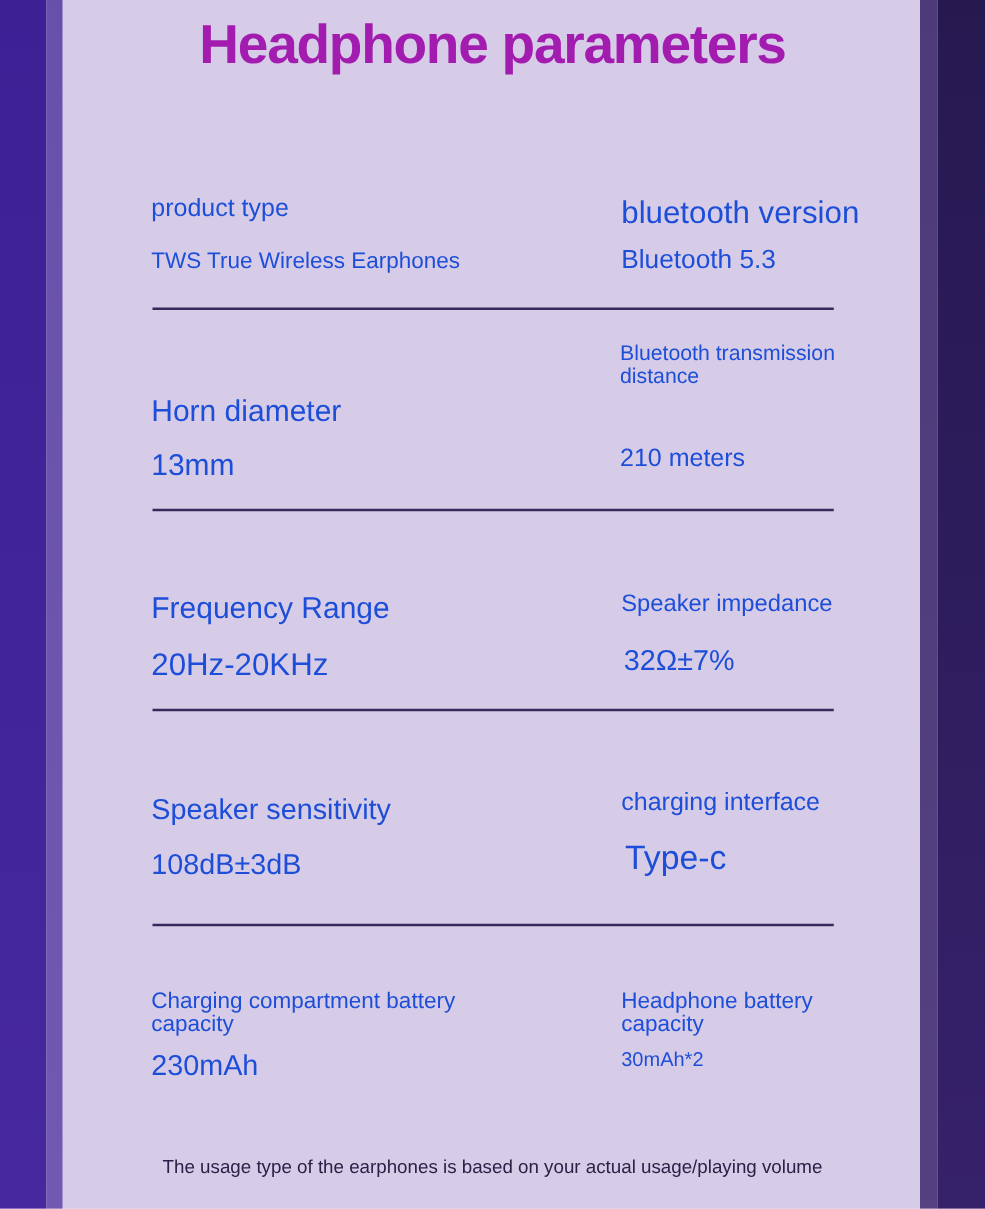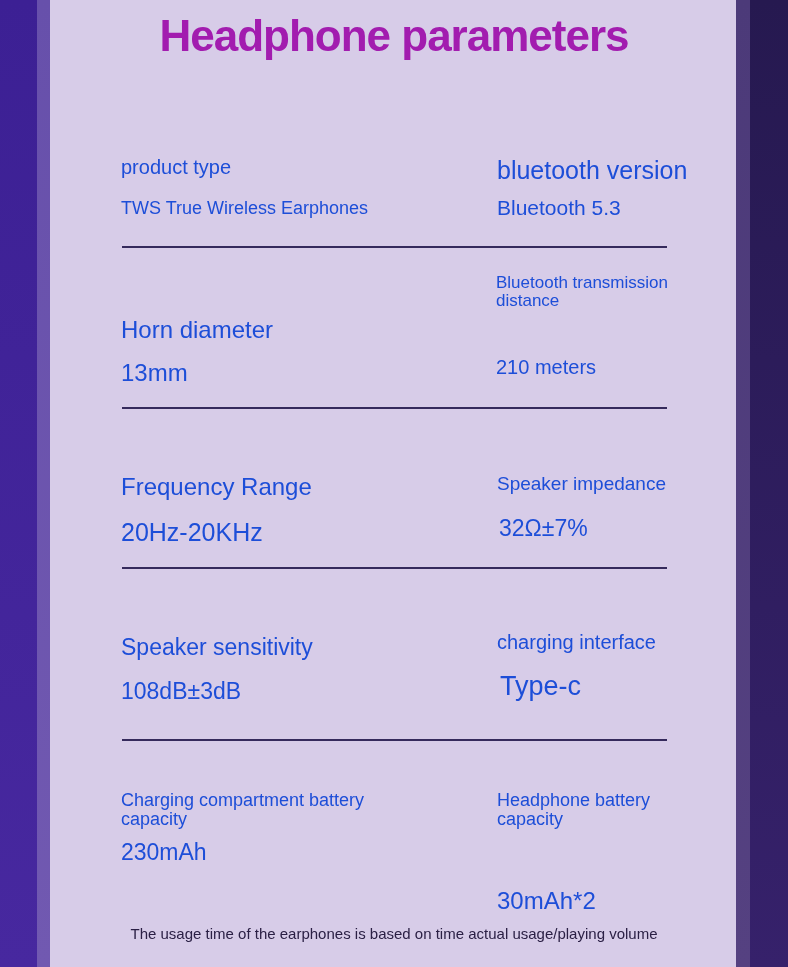--- a/index.html
+++ b/index.html
@@ -57,21 +57,21 @@
   .r3rv { left: 499px; top: 500px; font-size: 23px; }
   
   .r4ll { left: 121px; top: 619px; font-size: 23px; }
   .r4lv { left: 121px; top: 663px; font-size: 23px; }
   .r4rl { left: 497px; top: 615px; font-size: 20px; }
   .r4rv { left: 500px; top: 655px; font-size: 27px; }
   
   .r5ll { left: 121px; top: 776px; font-size: 18px; line-height: 1.07; width: 300px; }
   .r5lv { left: 121px; top: 824px; font-size: 23px; }
   .r5rl { left: 497px; top: 776px; font-size: 18px; line-height: 1.07; width: 190px; }
-  .r5rv { left: 497px; top: 872px; font-size: 24px; text-align: center; }
+  .r5rv { left: 497px; top: 824px; font-size: 16px; text-align: center; }
 
   .divider {
     position: absolute;
     left: 122px;
     width: 545px;
     height: 2px;
     background: #352a5c;
   }
   .d1 { top: 246px; }
   .d2 { top: 407px; }
@@ -121,15 +121,15 @@
   <div class="t r4lv">108dB±3dB</div>
   <div class="t r4rl">charging interface</div>
   <div class="t r4rv">Type-c</div>
   <div class="divider d4"></div>
 
   <div class="t r5ll wrap">Charging compartment battery capacity</div>
   <div class="t r5lv">230mAh</div>
   <div class="t r5rl wrap">Headphone battery capacity</div>
   <div class="t r5rv">30mAh*2</div>
 
-  <div class="footer">The usage time of the earphones is based on time actual usage/playing volume</div>
+  <div class="footer">The usage type of the earphones is based on your actual usage/playing volume</div>
 
 </div>
 
 </body></html>

